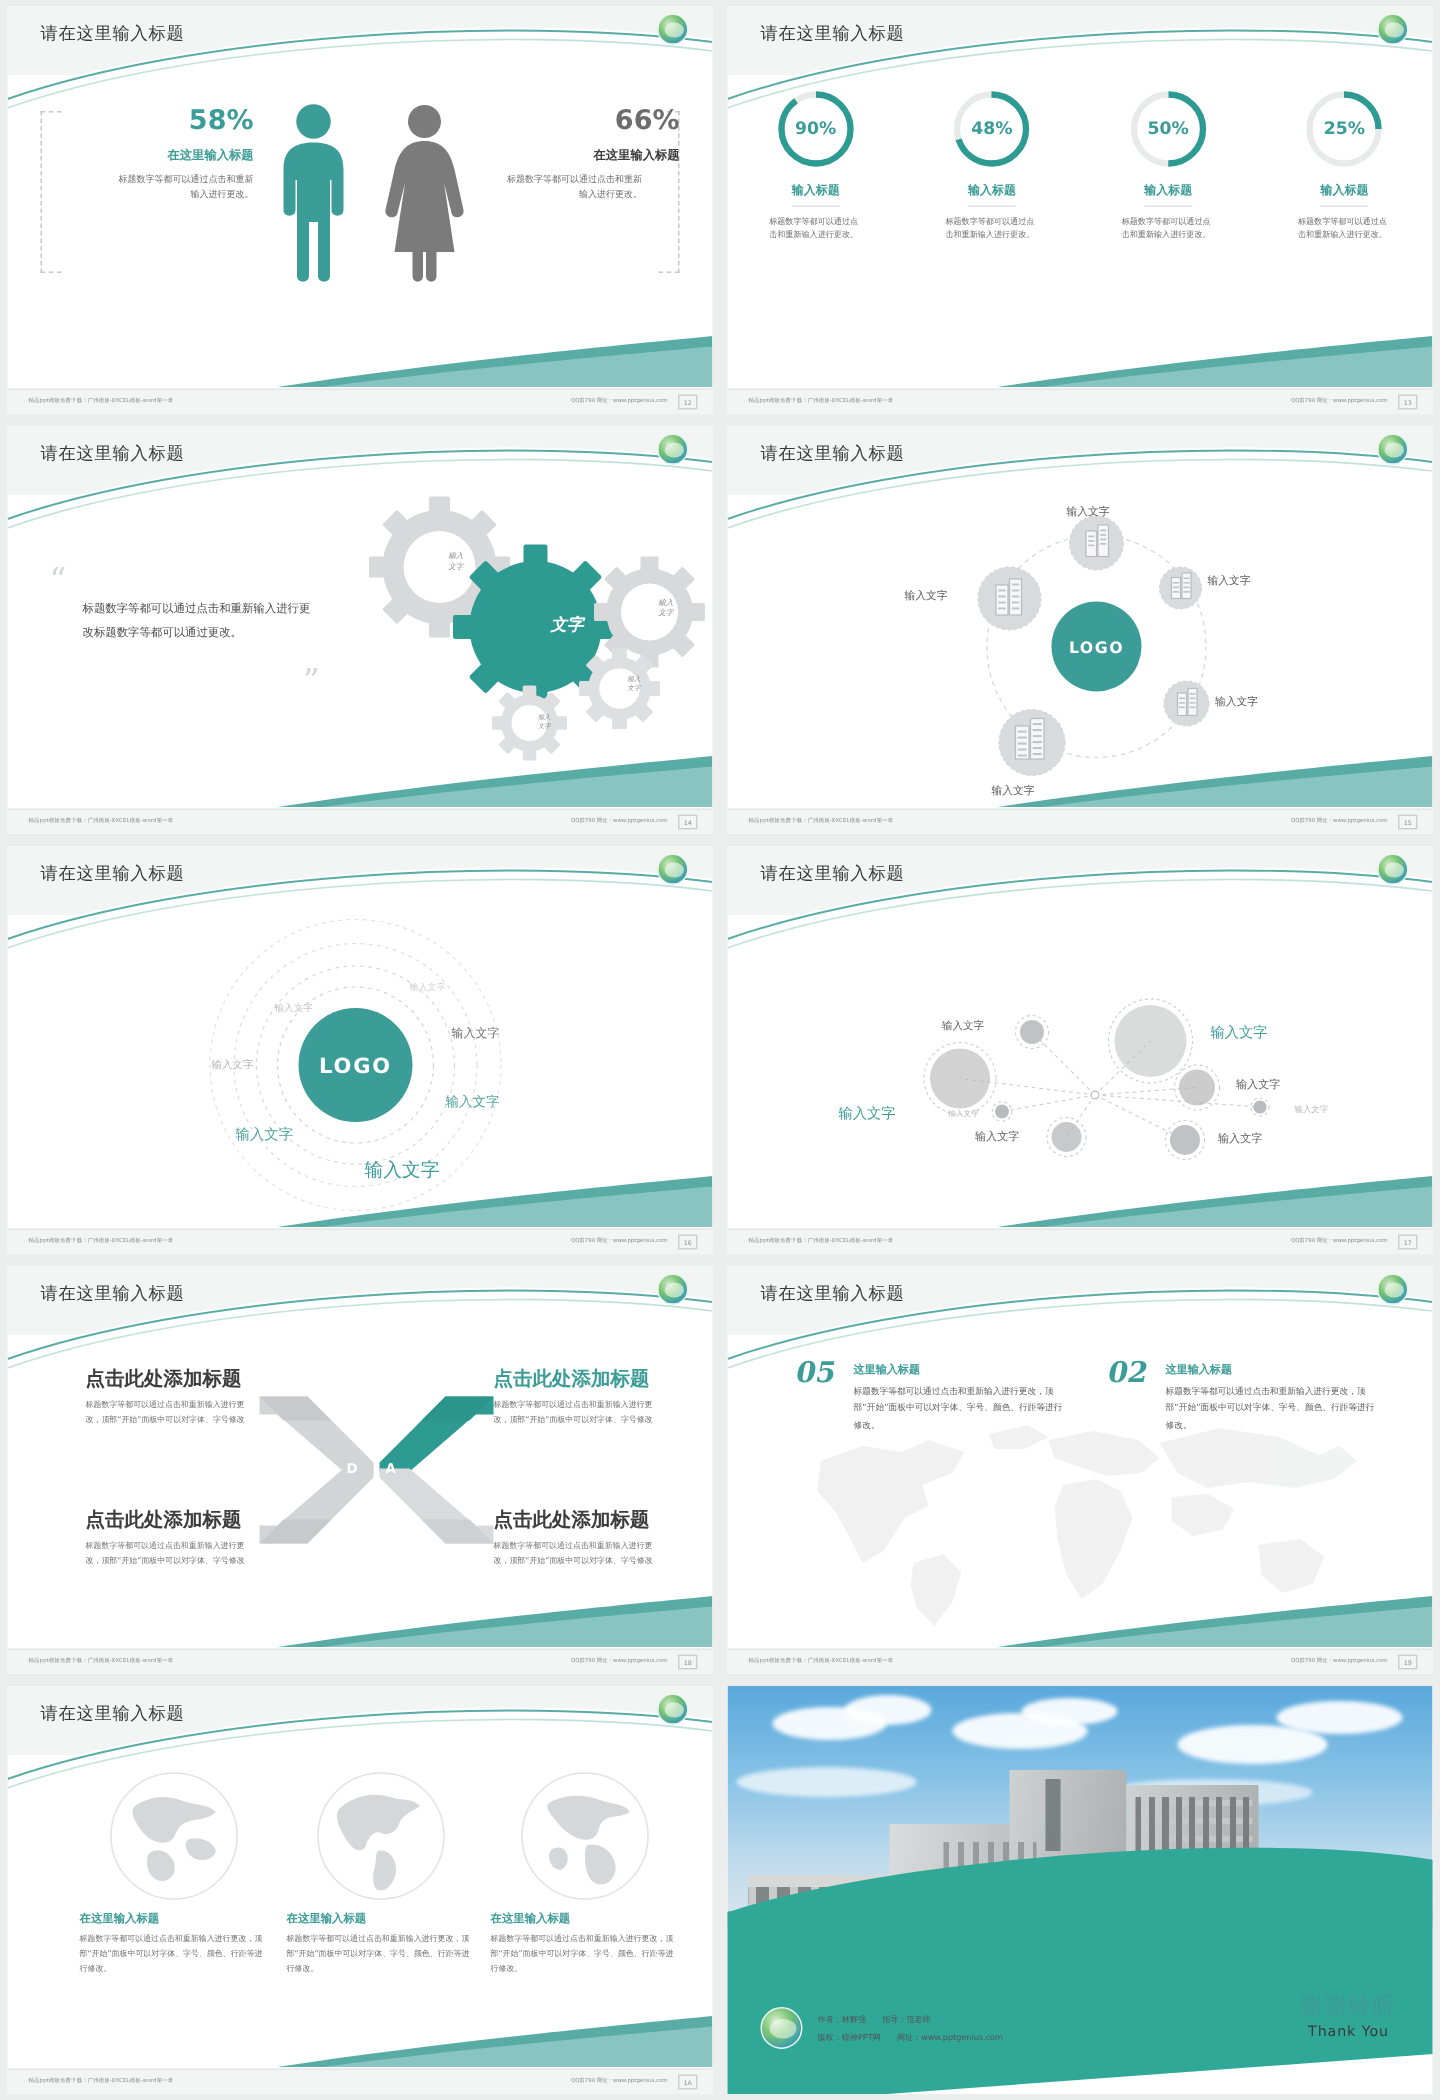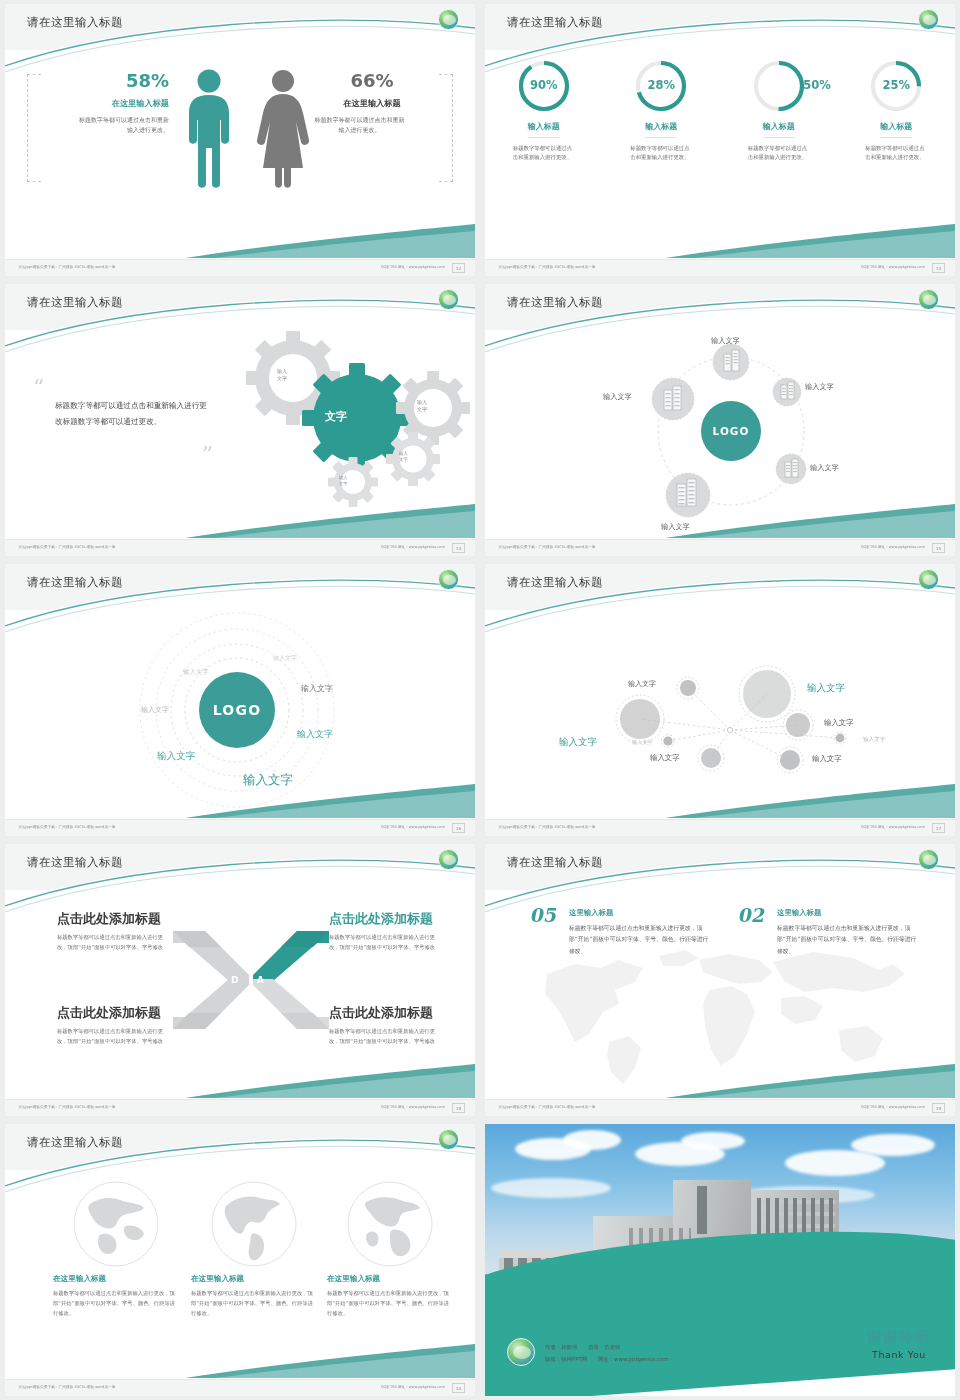--- a/index.html
+++ b/index.html
@@ -50,21 +50,21 @@
   .ringbox{ width:104px; text-align:center; }
   .ringsvg{ display:block; margin:0 auto; }
   .ringpct{ position:absolute; width:100%; text-align:center; font-size:11.5px; font-weight:bold; color:#3c9c97; }
   .ringlbl{ font-size:8px; font-weight:bold; color:#3c9c97; margin-top:6px; padding-bottom:5px; border-bottom:1px solid #e2e2e2; display:inline-block; }
   .ringdesc{ font-size:5.4px; color:#6e6e6e; line-height:1.7; margin-top:6px; width:62px; margin-left:auto; margin-right:auto; text-align:left;}
 
   
   .quote{ position:absolute; left:28px; top:58px; width:180px; }
   .qmark{ font-family:"DejaVu Serif","Liberation Serif",serif; font-size:22px; color:#d3d5d6; line-height:0; }
   .qtext{ font-size:7.6px; color:#4c4c4c; line-height:2.05; margin:10px 0 0 22px; }
-  .gear-lbl{ position:absolute; text-align:left; font-size:5.1px; color:#8a8a8a; line-height:1.35; pointer-events:none;}
+  .gear-lbl{ position:absolute; text-align:right; font-size:5.1px; color:#8a8a8a; line-height:1.35; pointer-events:none;font-style:italic;}
   .gear-lbl.main{ font-size:11px; color:#fff; font-weight:bold; }
 
   
   .nlabel{ position:absolute; font-size:7.2px; color:#5b5b5b; white-space:nowrap; }
 
   
   .r5lbl{ position:absolute; white-space:nowrap; }
   .l6{ position:absolute; white-space:nowrap; }
 
   
@@ -139,21 +139,21 @@
         <svg class="person" style="left:178px;" width="52" height="122" viewBox="0 0 52 122">
           <circle cx="26" cy="13" r="11.5" fill="#3c9c97"></circle>
           <path d="M26,27 C12,27 6,33 6,45 L6,72 C6,77 14,77 14,72 L14,52 L15,52 L15,116 C15,121 23,121 23,116 L23,80 L29,80 L29,116 C29,121 37,121 37,116 L37,52 L38,52 L38,72 C38,77 46,77 46,72 L46,45 C46,33 40,27 26,27 Z" fill="#3c9c97"></path>
         </svg>
 
         <svg class="person" style="left:249px;" width="58" height="122" viewBox="0 0 58 122">
           <circle cx="29" cy="13" r="11" fill="#7b7b7b"></circle>
           <path d="M29,26 C18,26 12,32 9,45 L3,72 C2,77 10,79 11,74 L16,54 L9,100 L21,100 L21,116 C21,121 28,121 28,116 L28,100 L30,100 L30,116 C30,121 37,121 37,116 L37,100 L49,100 L42,54 L47,74 C48,79 56,77 55,72 L49,45 C46,32 40,26 29,26 Z" fill="#7b7b7b"></path>
         </svg>
 
-        <div class="s1-col" style="left:307px;text-align:center;">
+        <div class="s1-col" style="left:328px;text-align:right;">
           <div class="s1-pct grayc">66%</div>
           <div class="s1-sub" style="color:#3d3d3d">在这里输入标题</div>
           <div class="s1-txt" style="width:95px;">标题数字等都可以通过点击和重新输入进行更改。</div>
         </div>
       </div>
     </div>
 
     <div class="ftr">
       <div class="ftr-l">精品ppt模板免费下载：广州模板-EXCEL模板-word第一章</div>
       <div class="ftr-r">QQ群790 网址：www.pptgenius.com</div>
@@ -194,33 +194,33 @@
           <div class="ringlbl">输入标题</div>
           <div class="ringdesc">标题数字等都可以通过点击和重新输入进行更改。</div>
         </div>
 
         <div class="ringbox">
           <div style="position:relative;height:56px;">
             <svg class="ringsvg" width="56" height="56" viewBox="0 0 56 56">
               <circle cx="28" cy="28" r="23" fill="none" stroke="#e8eaea" stroke-width="4.2"></circle>
               <circle cx="28" cy="28" r="23" fill="none" stroke="#2e9b93" stroke-width="4.2" stroke-dasharray="101.2 173.4" transform="rotate(-90 28 28)"></circle>
             </svg>
-            <div class="ringpct" style="top:20px;">28%</div>
+            <div class="ringpct" style="top:20px;">48%</div>
           </div>
           <div class="ringlbl">输入标题</div>
           <div class="ringdesc">标题数字等都可以通过点击和重新输入进行更改。</div>
         </div>
 
         <div class="ringbox">
           <div style="position:relative;height:56px;">
             <svg class="ringsvg" width="56" height="56" viewBox="0 0 56 56">
               <circle cx="28" cy="28" r="23" fill="none" stroke="#e8eaea" stroke-width="4.2"></circle>
               <circle cx="28" cy="28" r="23" fill="none" stroke="#2e9b93" stroke-width="4.2" stroke-dasharray="72.3 202.3" transform="rotate(-90 28 28)"></circle>
             </svg>
-            <div class="ringpct" style="top:20px;text-align:right;">50%</div>
+            <div class="ringpct" style="top:20px;">50%</div>
           </div>
           <div class="ringlbl">输入标题</div>
           <div class="ringdesc">标题数字等都可以通过点击和重新输入进行更改。</div>
         </div>
 
         <div class="ringbox">
           <div style="position:relative;height:56px;">
             <svg class="ringsvg" width="56" height="56" viewBox="0 0 56 56">
               <circle cx="28" cy="28" r="23" fill="none" stroke="#e8eaea" stroke-width="4.2"></circle>
               <circle cx="28" cy="28" r="23" fill="none" stroke="#2e9b93" stroke-width="4.2" stroke-dasharray="36.1 238.5" transform="rotate(-90 28 28)"></circle>

